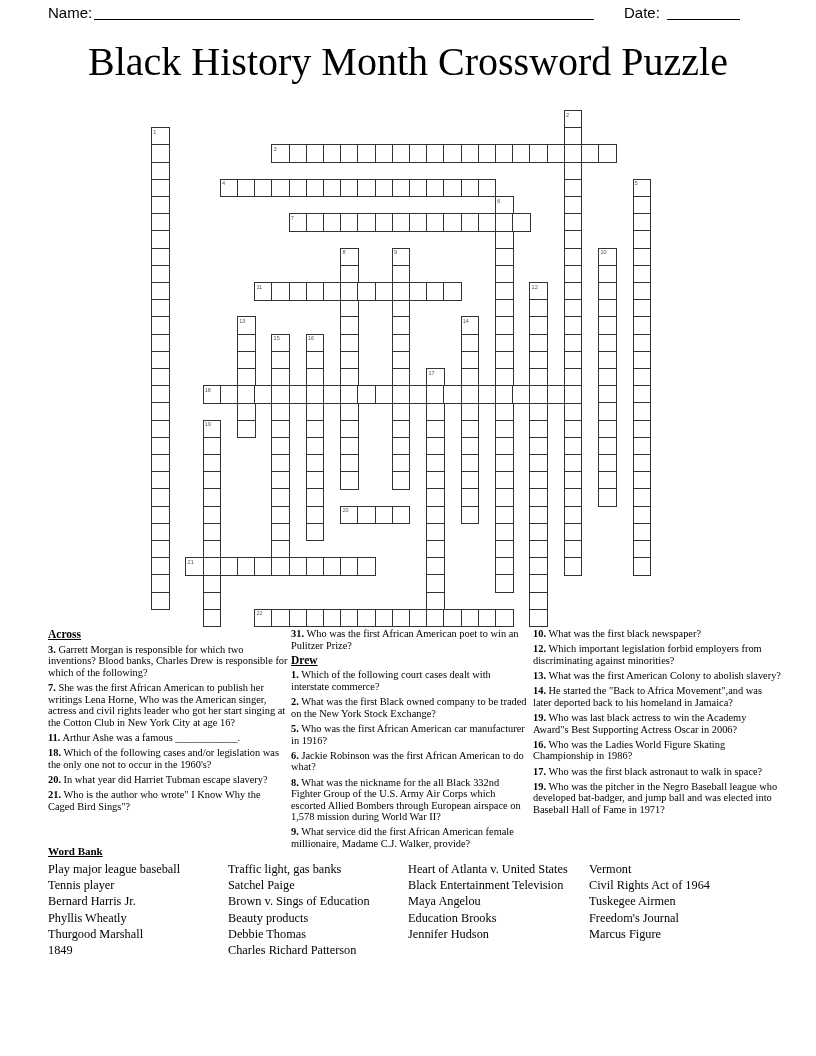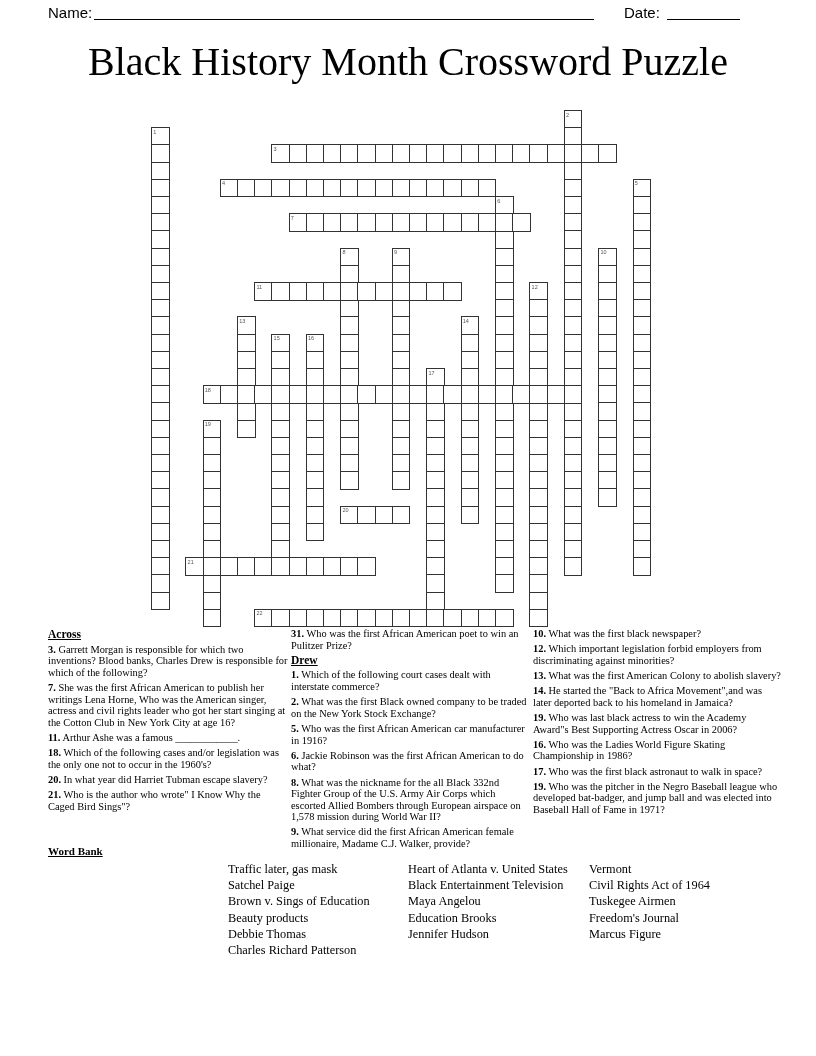--- a/index.html
+++ b/index.html
@@ -476,22 +476,30 @@
       <div class="clue"><b>12.</b> Which important legislation forbid employers from discriminating against minorities?</div>
       <div class="clue"><b>13.</b> What was the first American Colony to abolish slavery?</div>
       <div class="clue"><b>14.</b> He started the "Back to Africa Movement",and was later deported back to his homeland in Jamaica?</div>
       <div class="clue"><b>19.</b> Who was last black actress to win the Academy Award"s Best Supporting Actress Oscar in 2006?</div>
       <div class="clue"><b>16.</b> Who was the Ladies World Figure Skating Championship in 1986?</div>
       <div class="clue"><b>17.</b> Who was the first black astronaut to walk in space?</div>
       <div class="clue"><b>19.</b> Who was the pitcher in the Negro Baseball league who developed bat-badger, and jump ball and was elected into Baseball Hall of Fame in 1971?</div>
     </div>
 
   <div class="wb-title">Word Bank</div>
+  <div id="wb-0" class="wb-col wb0">
+      <div class="wb-item">Play major league baseball</div>
+      <div class="wb-item">Tennis player</div>
+      <div class="wb-item">Bernard Harris Jr.</div>
+      <div class="wb-item">Phyllis Wheatly</div>
+      <div class="wb-item">Thurgood Marshall</div>
+      <div class="wb-item">1849</div>
+    </div>
   <div id="wb-1" class="wb-col wb1">
-      <div class="wb-item">Traffic later, gas mask</div>
+      <div class="wb-item">Traffic light, gas banks</div>
       <div class="wb-item">Satchel Paige</div>
       <div class="wb-item">Brown v. Sings of Education</div>
       <div class="wb-item">Beauty products</div>
       <div class="wb-item">Debbie Thomas</div>
       <div class="wb-item">Charles Richard Patterson</div>
     </div>
   <div id="wb-2" class="wb-col wb2">
       <div class="wb-item">Heart of Atlanta v. United States</div>
       <div class="wb-item">Black Entertainment Television</div>
       <div class="wb-item">Maya Angelou</div>

